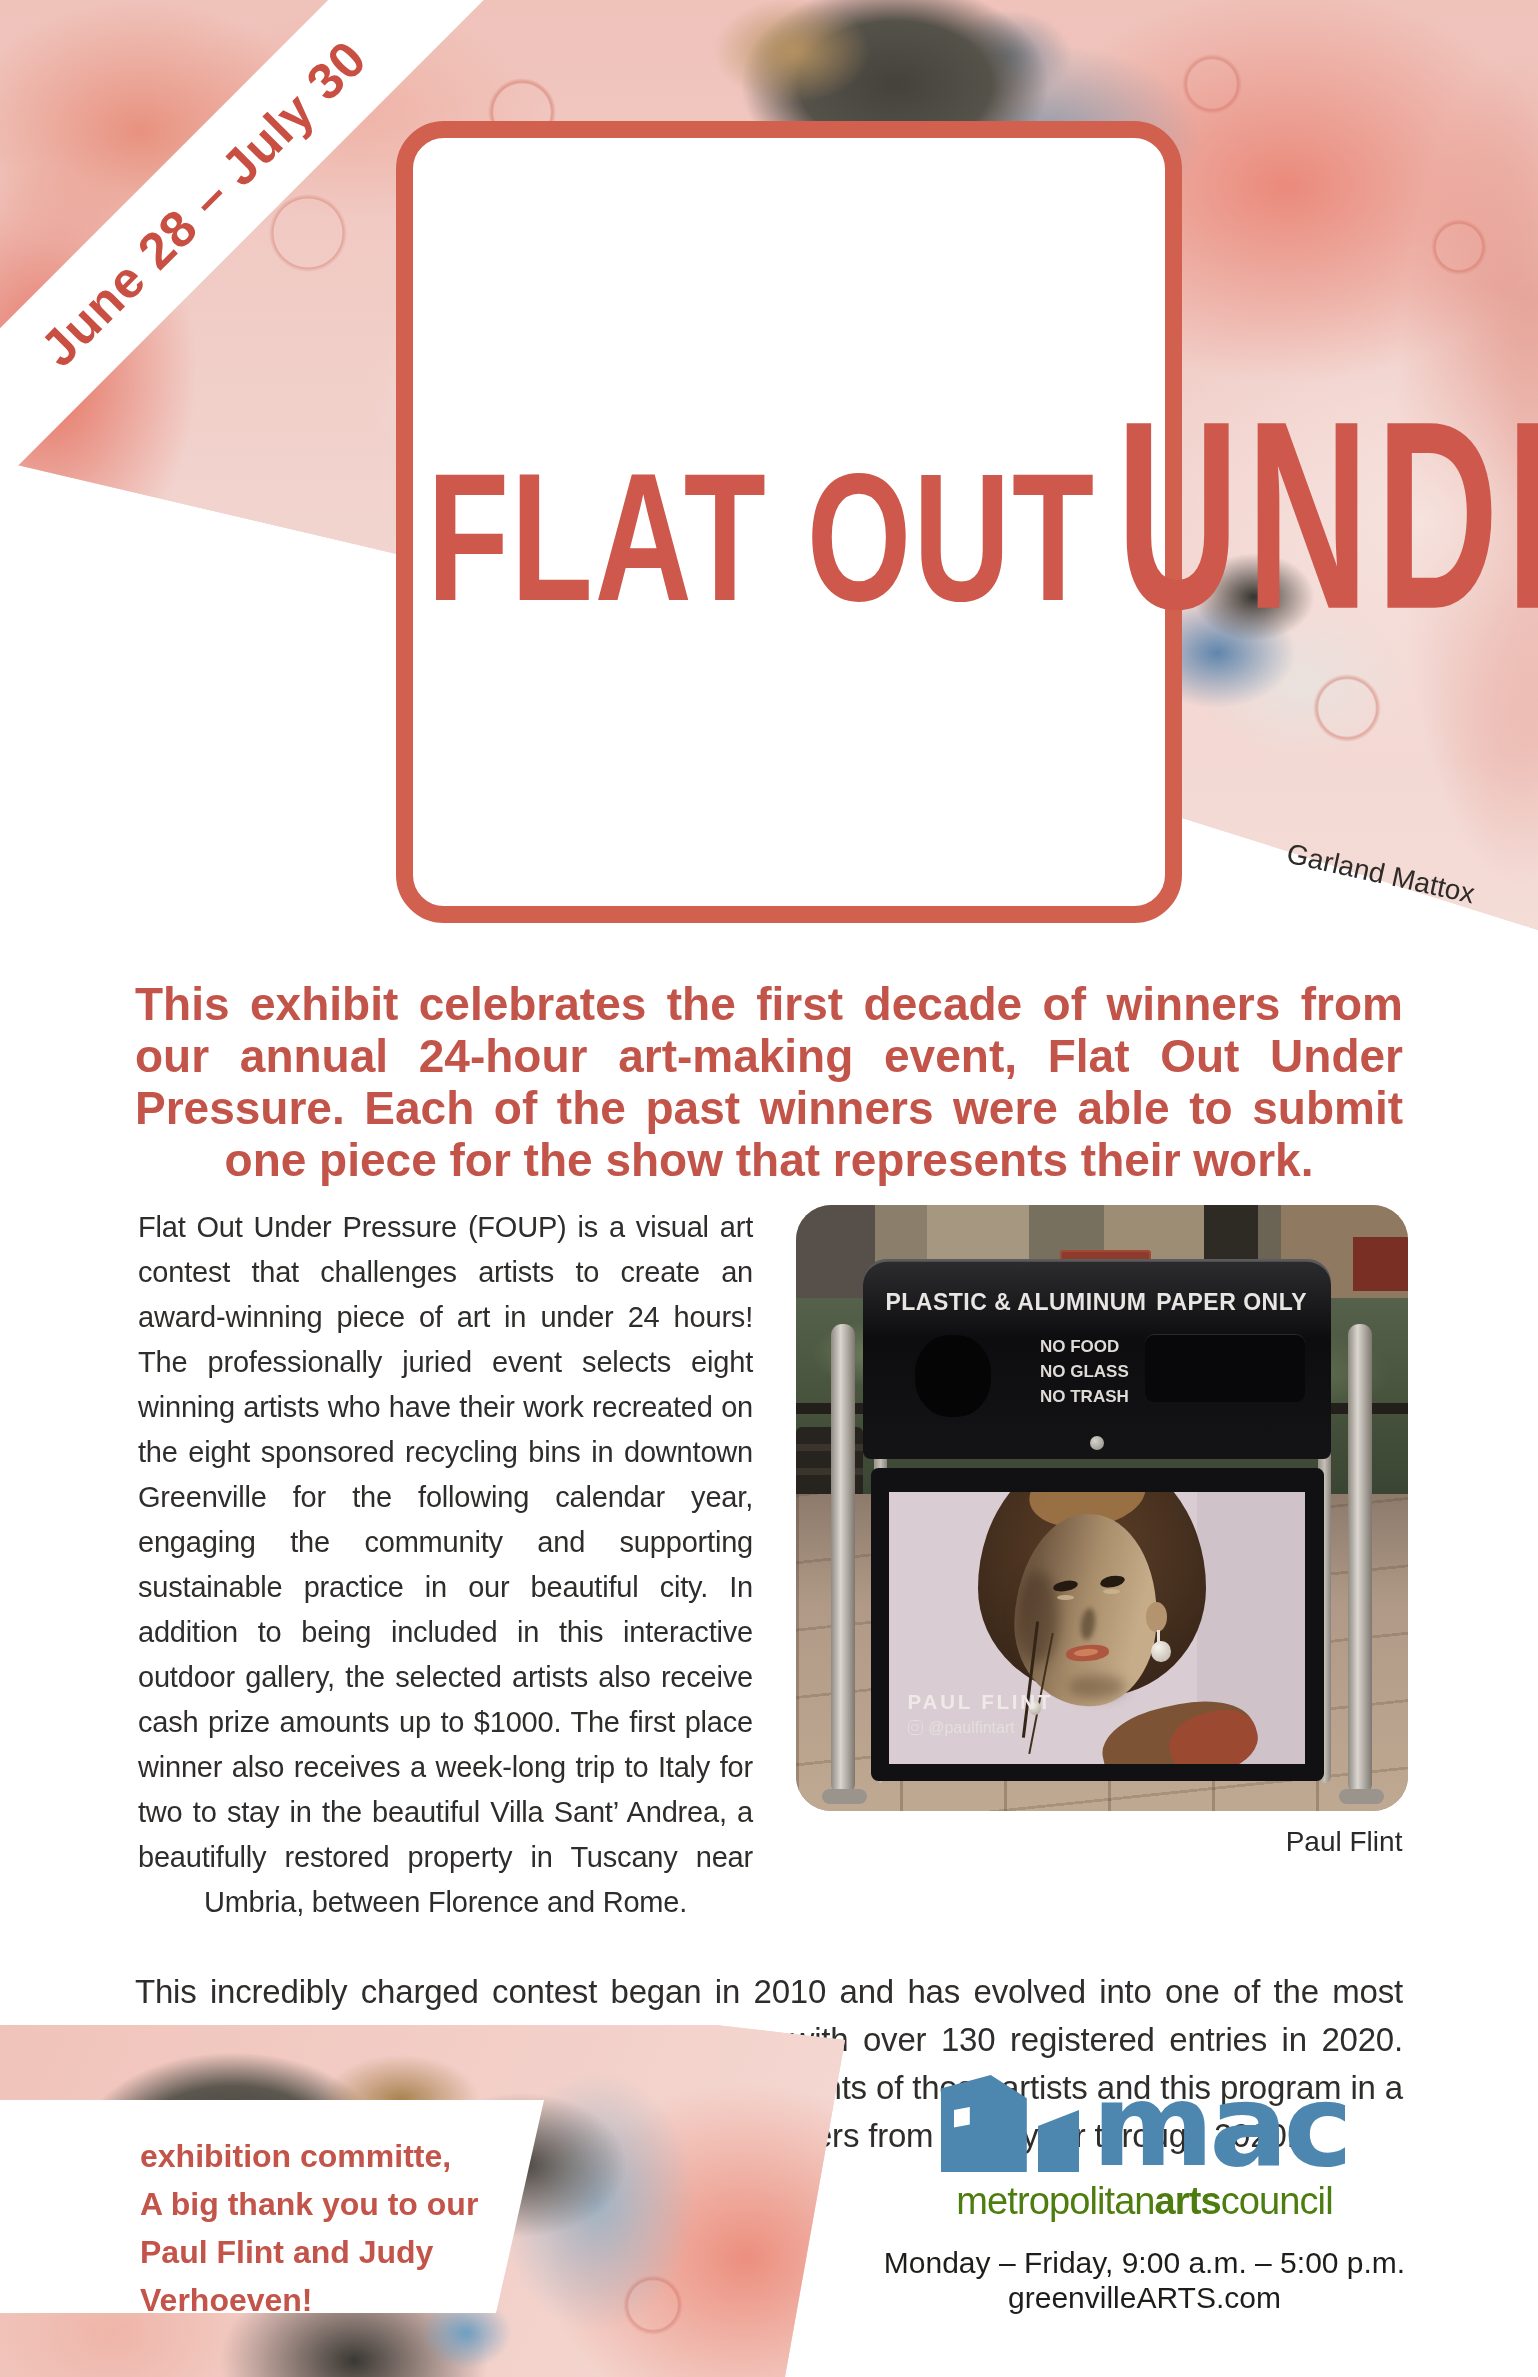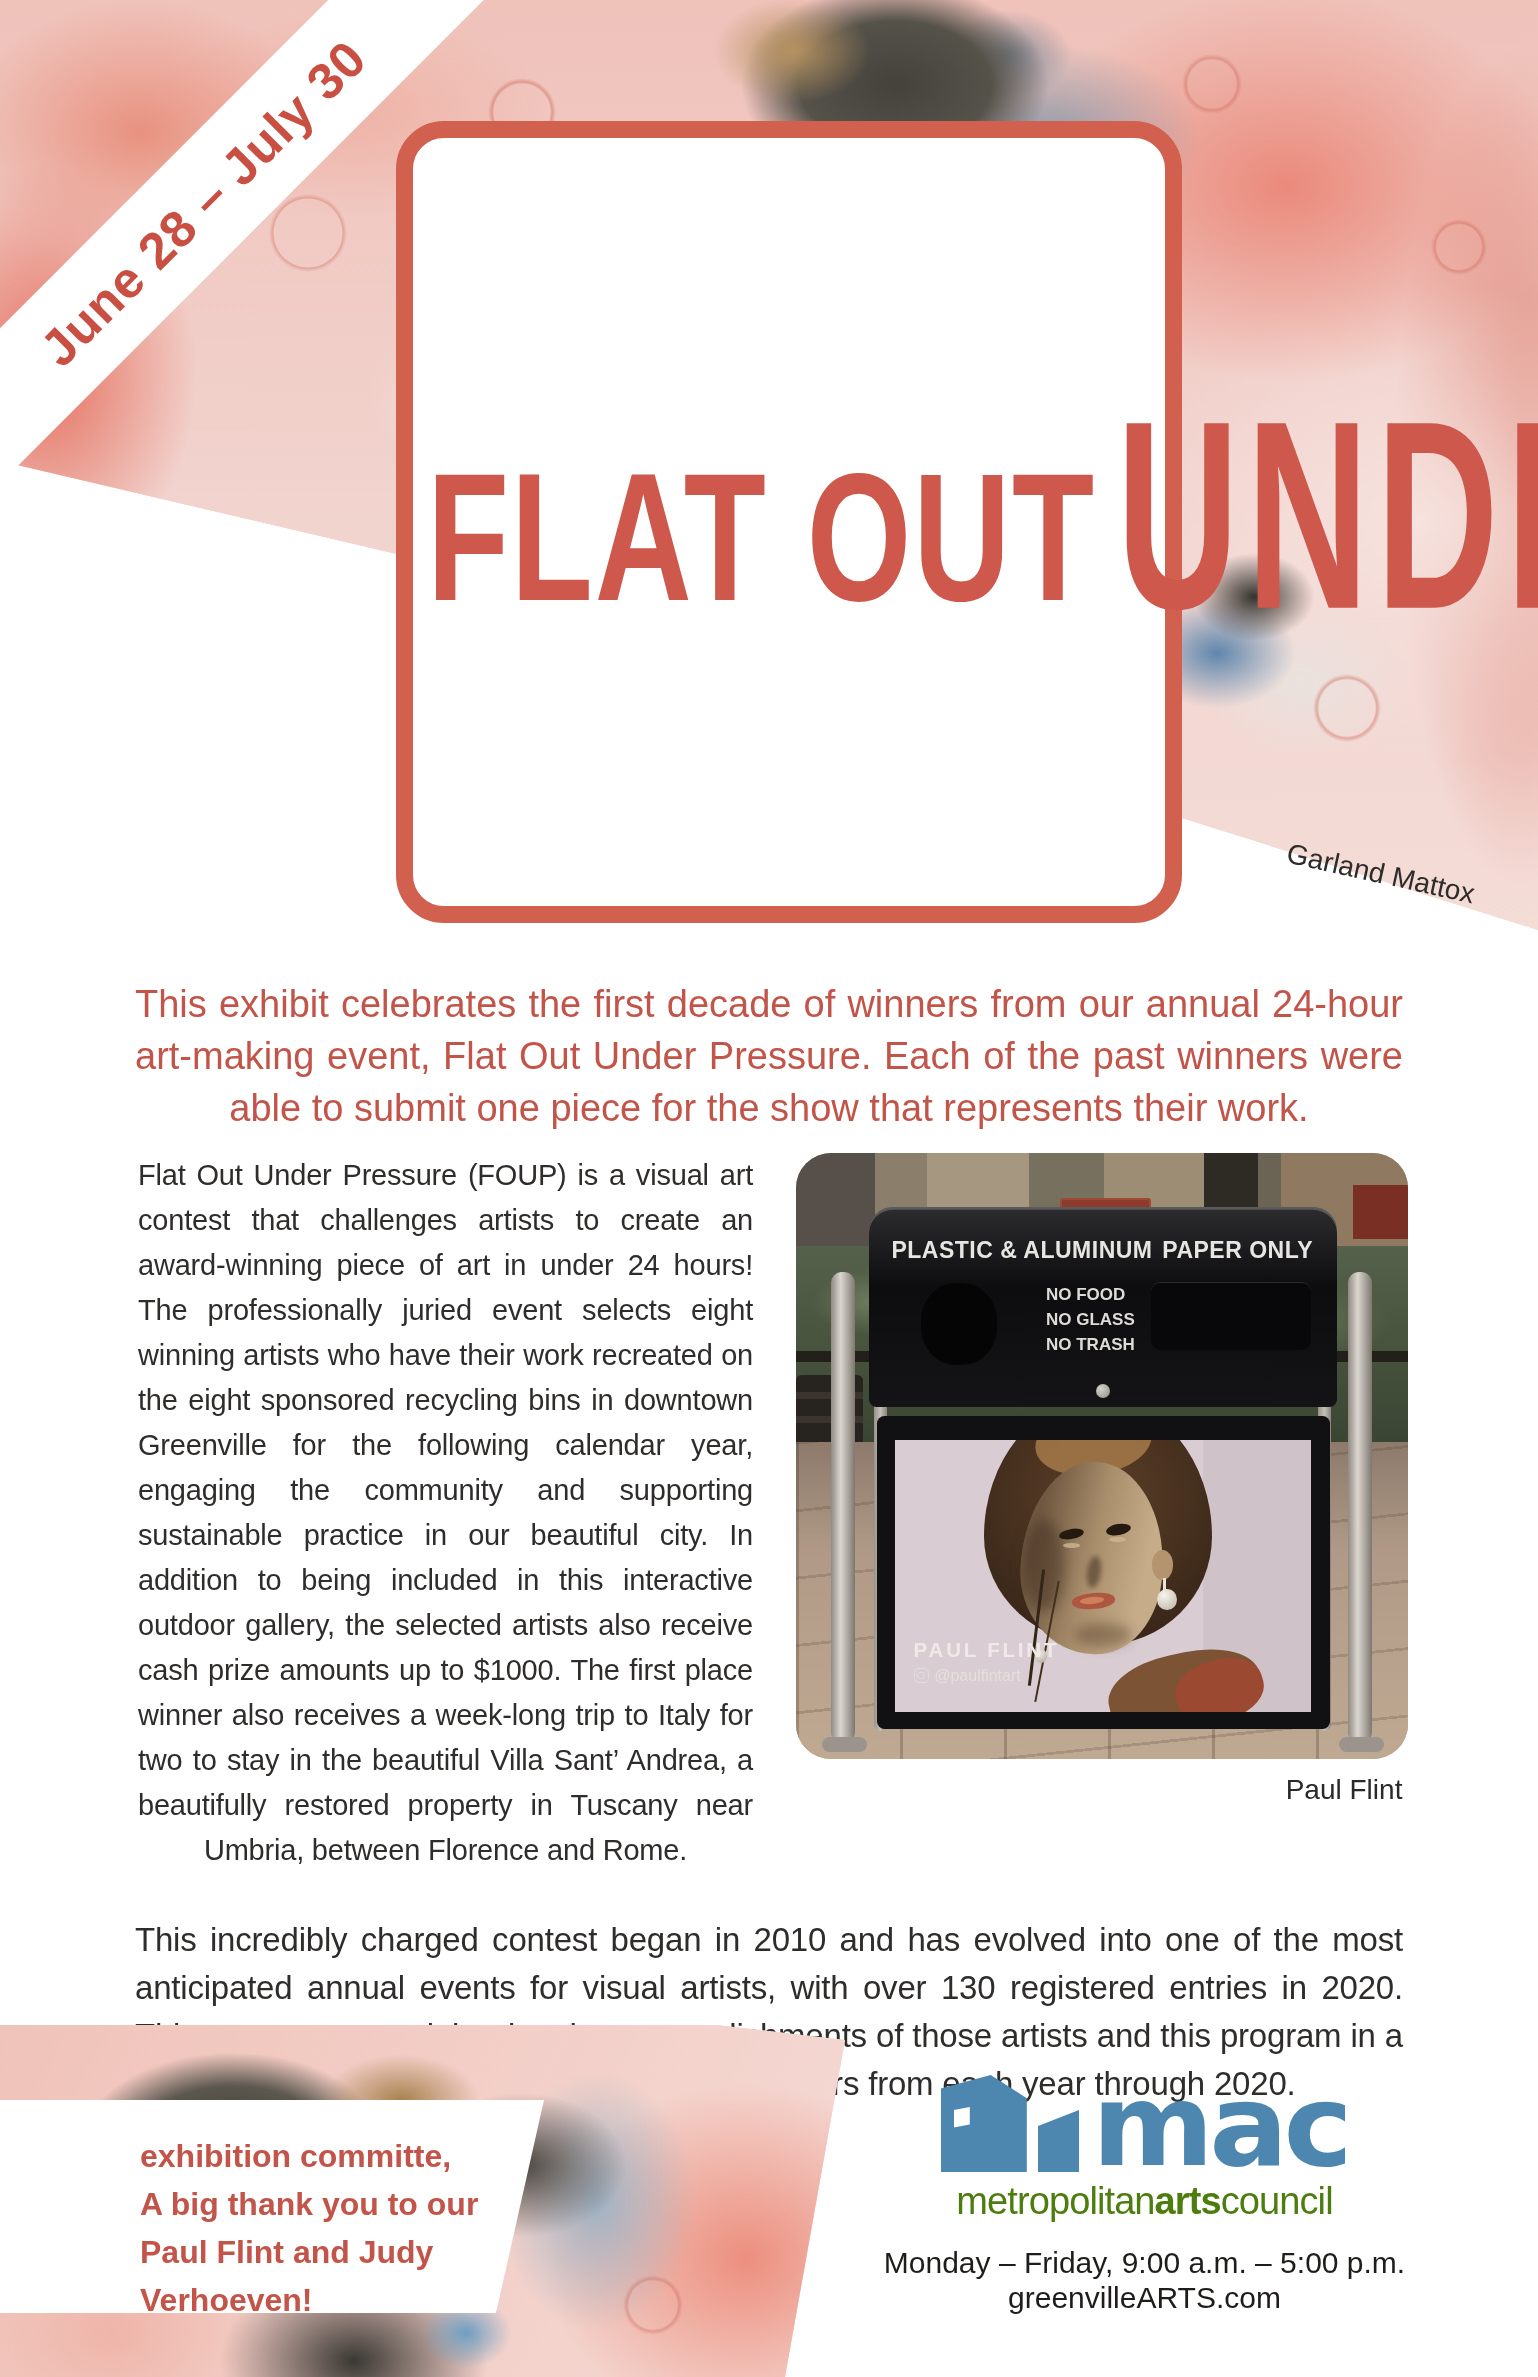--- a/index.html
+++ b/index.html
@@ -54,21 +54,21 @@
   .t3{font-size:116px;line-height:116px;height:129px;letter-spacing:1.9px;transform:scale(.98,1.32);transform-origin:center;margin-top:24px;}
   .t-sub{font-size:58px;font-weight:bold;color:#c9564a;margin-top:37px;}
   .garland{
     position:absolute;left:1285px;top:858px;transform:rotate(12.5deg);
     font-size:28px;color:#2e2b29;white-space:nowrap;
   }
   
   .middle{position:absolute;top:937px;left:0;width:1538px;}
   .intro{
     margin:41px 135px 0 135px;width:1268px;
-    color:#c25449;font-weight:normal;font-size:38px;line-height:52px;
+    color:#c25449;font-weight:bold;font-size:46px;line-height:52px;
     text-align:justify;text-align-last:center;
   }
   .row{display:flex;margin:18.6px 0 0 138px;gap:43px;}
   .about-col{
     width:615px;font-size:29px;line-height:45px;color:#2f2d2b;
     text-align:justify;text-align-last:center;letter-spacing:-0.2px;
   }
   .photo-col{display:flex;flex-direction:column;width:612px;}
   .photo{
     position:relative;width:612px;height:606px;border-radius:35px;overflow:hidden;
@@ -88,21 +88,21 @@
   .ph-rail{position:absolute;top:198px;left:0;width:612px;height:11.2px;background:#23201c;}
   .ph-bench{position:absolute;top:222px;left:0;width:67px;height:107px;background:linear-gradient(180deg,#27231e 0 17px,#3a342c 17px 24px,#27231e 24px 41px,#3a342c 41px 48px,#27231e 48px 100%);border-radius:5.6px;}
   .ph-pave{position:absolute;top:289px;left:0;width:612px;height:317px;
     background:
       repeating-linear-gradient(90deg,rgba(70,55,40,.28) 0 2.8px,rgba(0,0,0,0) 2.8px 104px),
       repeating-linear-gradient(174deg,rgba(70,55,40,.20) 0 2.8px,rgba(0,0,0,0) 2.8px 67px),
       linear-gradient(180deg,#8d7a6b 0%,#b09a87 35%,#c0a992 100%);}
   .post{position:absolute;width:24px;border-radius:11.2px;background:linear-gradient(90deg,#8f8a82,#dbd7d0 40%,#7d776f);}
   .post-base{position:absolute;width:45px;height:15px;border-radius:7.5px;background:#9a948c;}
   .post-thin{position:absolute;width:13px;border-radius:6.5px;background:linear-gradient(90deg,#97928a,#c4bfb7 50%,#89837b);}
-  .bin{position:absolute;left:73px;top:54px;width:468px;height:522px;}
+  .bin{position:absolute;left:67px;top:54px;width:468px;height:522px;}
   .bin-hood{position:absolute;left:0;top:0;width:468px;height:200px;
     background:linear-gradient(180deg,#2d2d30 0%,#0d0d0f 40%,#141416 100%);
     border-radius:24px 24px 7.5px 7.5px;box-shadow:inset 0 2.8px 0 rgba(255,255,255,.22);}
   .bin-label-left{position:absolute;left:22.4px;top:30px;color:#e8e6e2;font-weight:bold;font-size:23px;letter-spacing:0.5px;}
   .bin-label-right{position:absolute;right:24px;top:30px;color:#e8e6e2;font-weight:bold;font-size:23px;letter-spacing:0.5px;}
   .bin-hole{position:absolute;left:52px;top:76px;width:76px;height:82px;background:#050506;border-radius:46%;}
   .bin-rules{position:absolute;left:177px;top:75px;color:#dfdcd8;font-weight:bold;font-size:17px;line-height:25px;}
   .bin-slot{position:absolute;left:282px;top:75px;width:160px;height:67px;background:#08080a;border-radius:9.3px;border-top:1.9px solid rgba(255,255,255,.14);}
   .bin-lock{position:absolute;left:227px;top:177px;width:14px;height:14px;border-radius:50%;background:radial-gradient(circle at 35% 35%,#d7d4ce,#8d8a84);}
   .bin-frame{position:absolute;left:7.5px;top:209px;width:453px;height:313px;background:#111113;border-radius:7.5px;}

